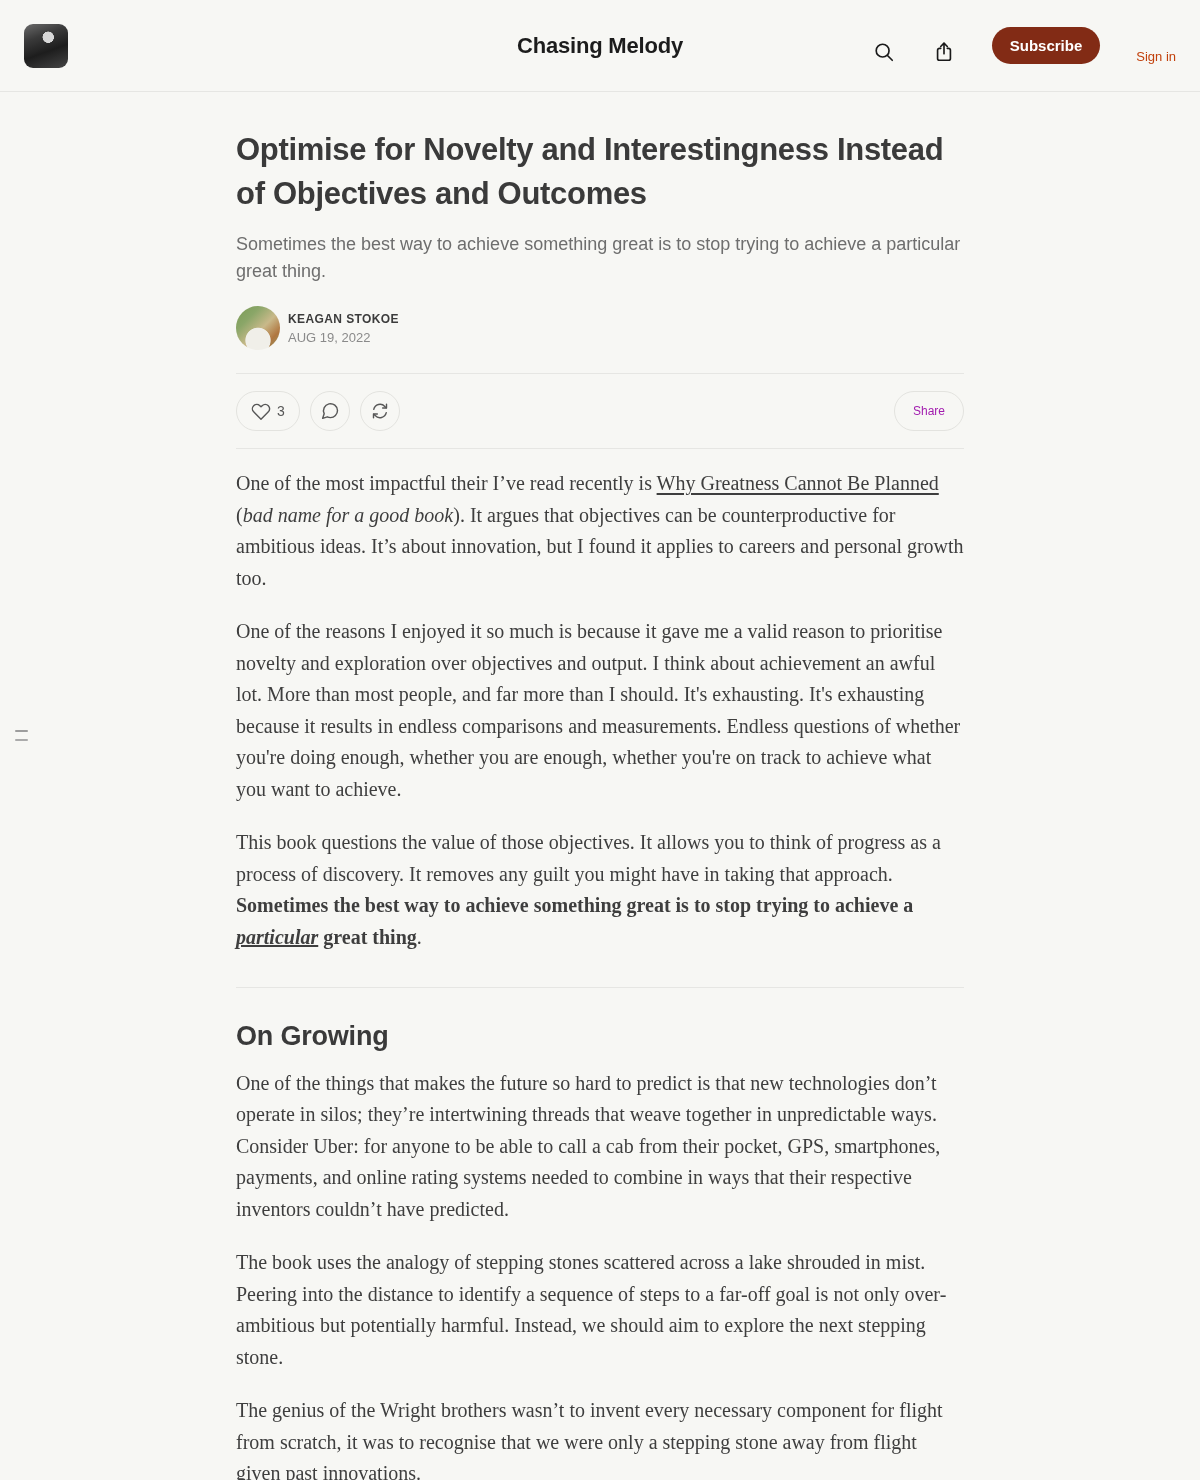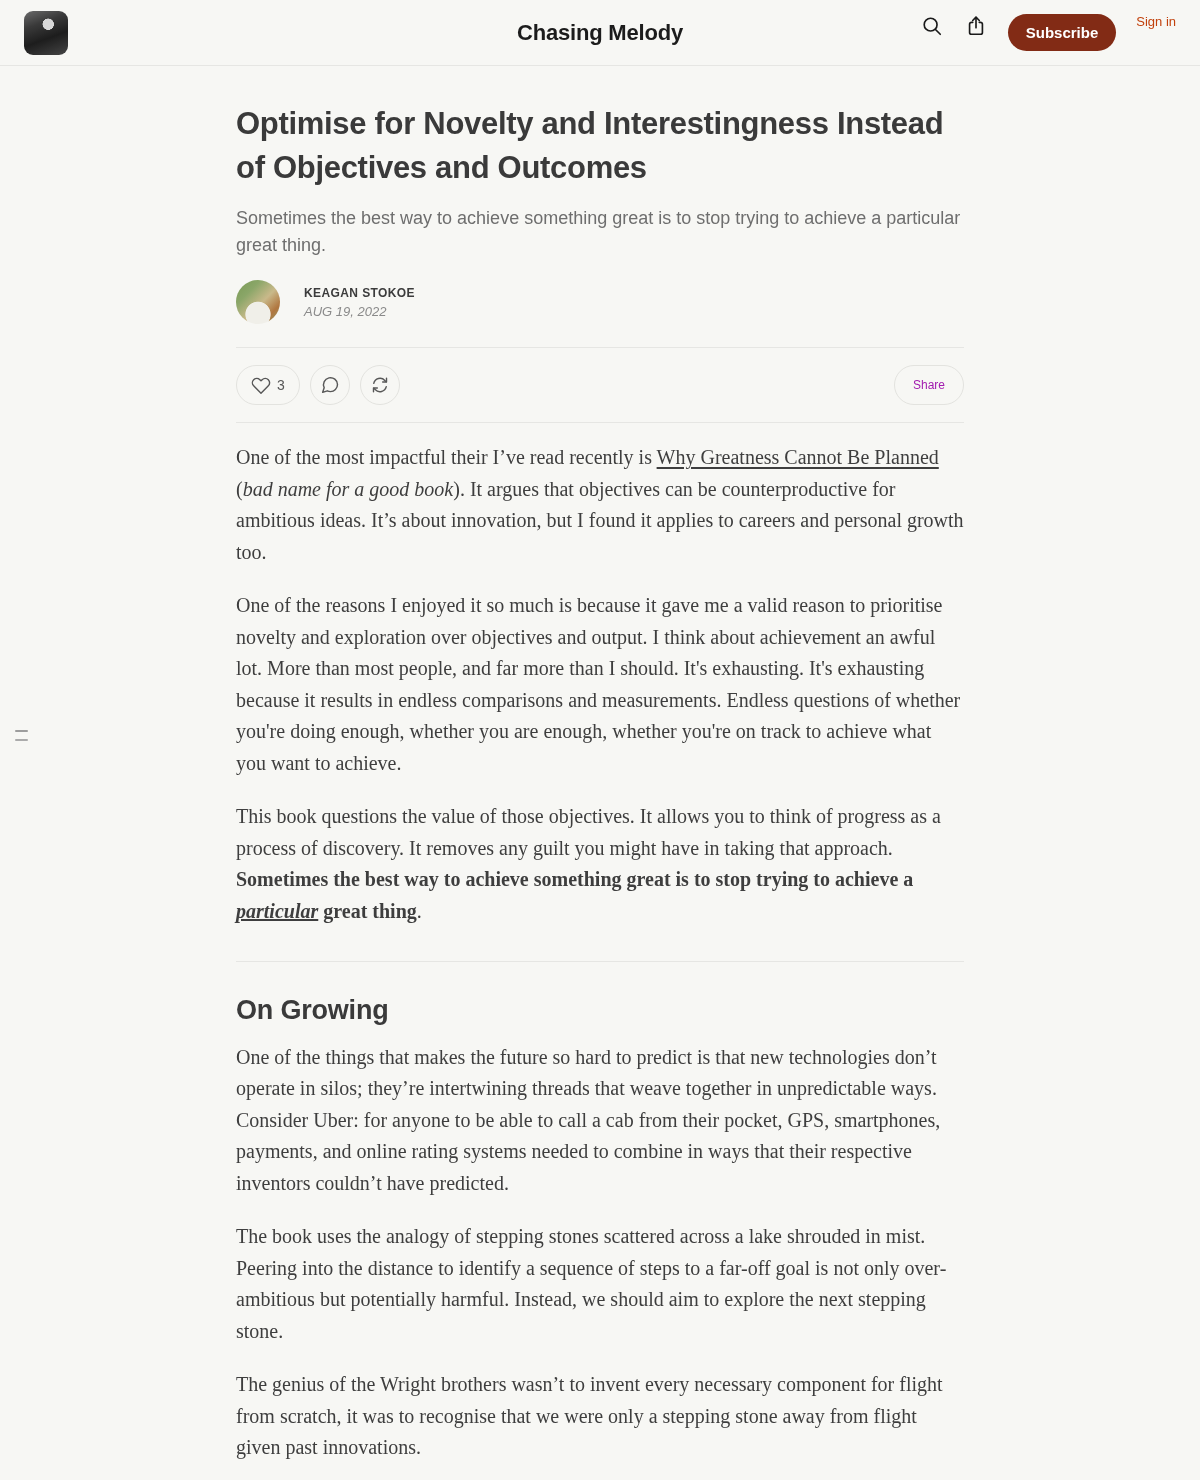--- a/index.html
+++ b/index.html
@@ -14,21 +14,21 @@
   }
   :root {
     --accent: #822B15;
     --hairline: #E6E6E3;
     --body-text: #3E3E3E;
   }
 
   
   .site-header {
     position: relative;
-    height: 66px;
+    height: 92px;
     display: flex;
     align-items: center;
     padding: 0 24px;
     border-bottom: 1px solid var(--hairline);
     box-sizing: border-box;
     background: #F7F7F4;
   }
   .logo {
     width: 44px;
     height: 44px;
@@ -44,22 +44,22 @@
     transform: translateX(-50%);
     font-size: 22px;
     font-weight: 700;
     letter-spacing: -0.2px;
     color: #1c1c1c;
     white-space: nowrap;
   }
   .header-right {
     margin-left: auto;
     display: flex;
-    align-items: flex-start;
-    gap: 20px;
+    align-items: flex-end;
+    gap: 36px;
   }
   .icon-btn {
     width: 24px;
     height: 24px;
     display: flex;
     align-items: center;
     justify-content: center;
     cursor: pointer;
   }
   .icon-btn svg { stroke: #1a1a1a; }
@@ -97,42 +97,41 @@
   .post-subtitle {
     margin-top: 15px;
     font-size: 18px;
     line-height: 27px;
     color: #6E6E6E;
   }
   .byline {
     margin-top: 21px;
     display: flex;
     align-items: center;
-    gap: 24px;
+    gap: 8px;
   }
   .avatar {
     width: 44px;
     height: 44px;
     border-radius: 50%;
     background:
       radial-gradient(circle at 50% 78%, #f0efe9 0 30%, transparent 32%),
       linear-gradient(135deg, #7a9a55 0%, #8aa668 28%, #c9b98a 55%, #b0763f 78%, #8f9c6a 100%);
     flex: 0 0 auto;
   }
   .byline-name {
     font-size: 12px;
     font-weight: 600;
     letter-spacing: 0.4px;
     color: #3c3c3c;
   }
   .byline-date {
     margin-top: 4px;
     font-size: 13px;
     color: #8A8A8A;
-    font-style: italic;
   }
   .hairline {
     border: none;
     border-top: 1px solid var(--hairline);
     margin: 0;
   }
   .hairline.above-actions { margin-top: 23px; }
 
   
   .action-row {

